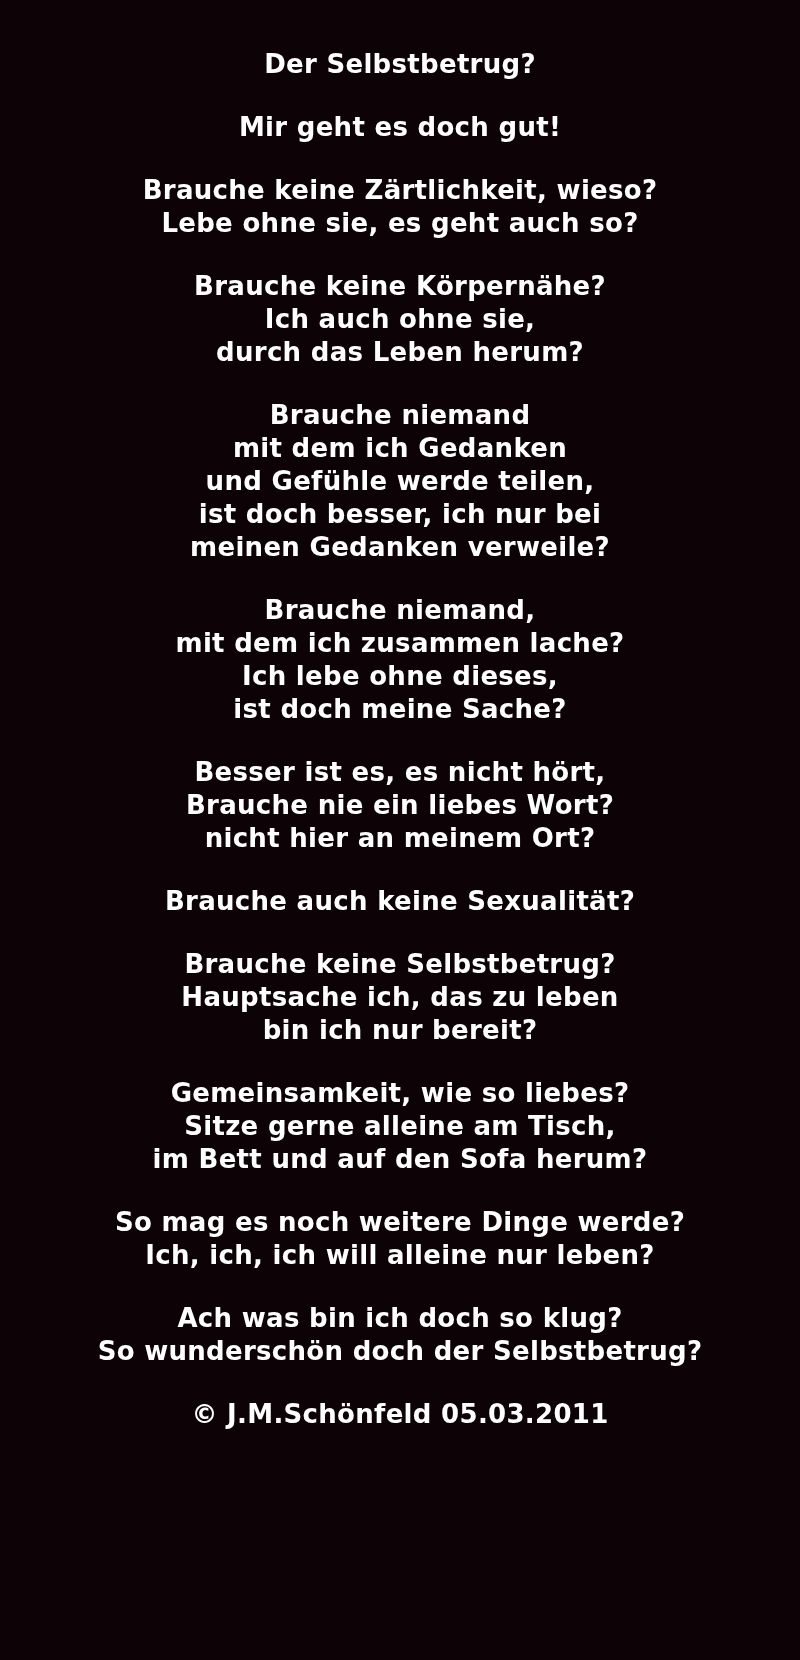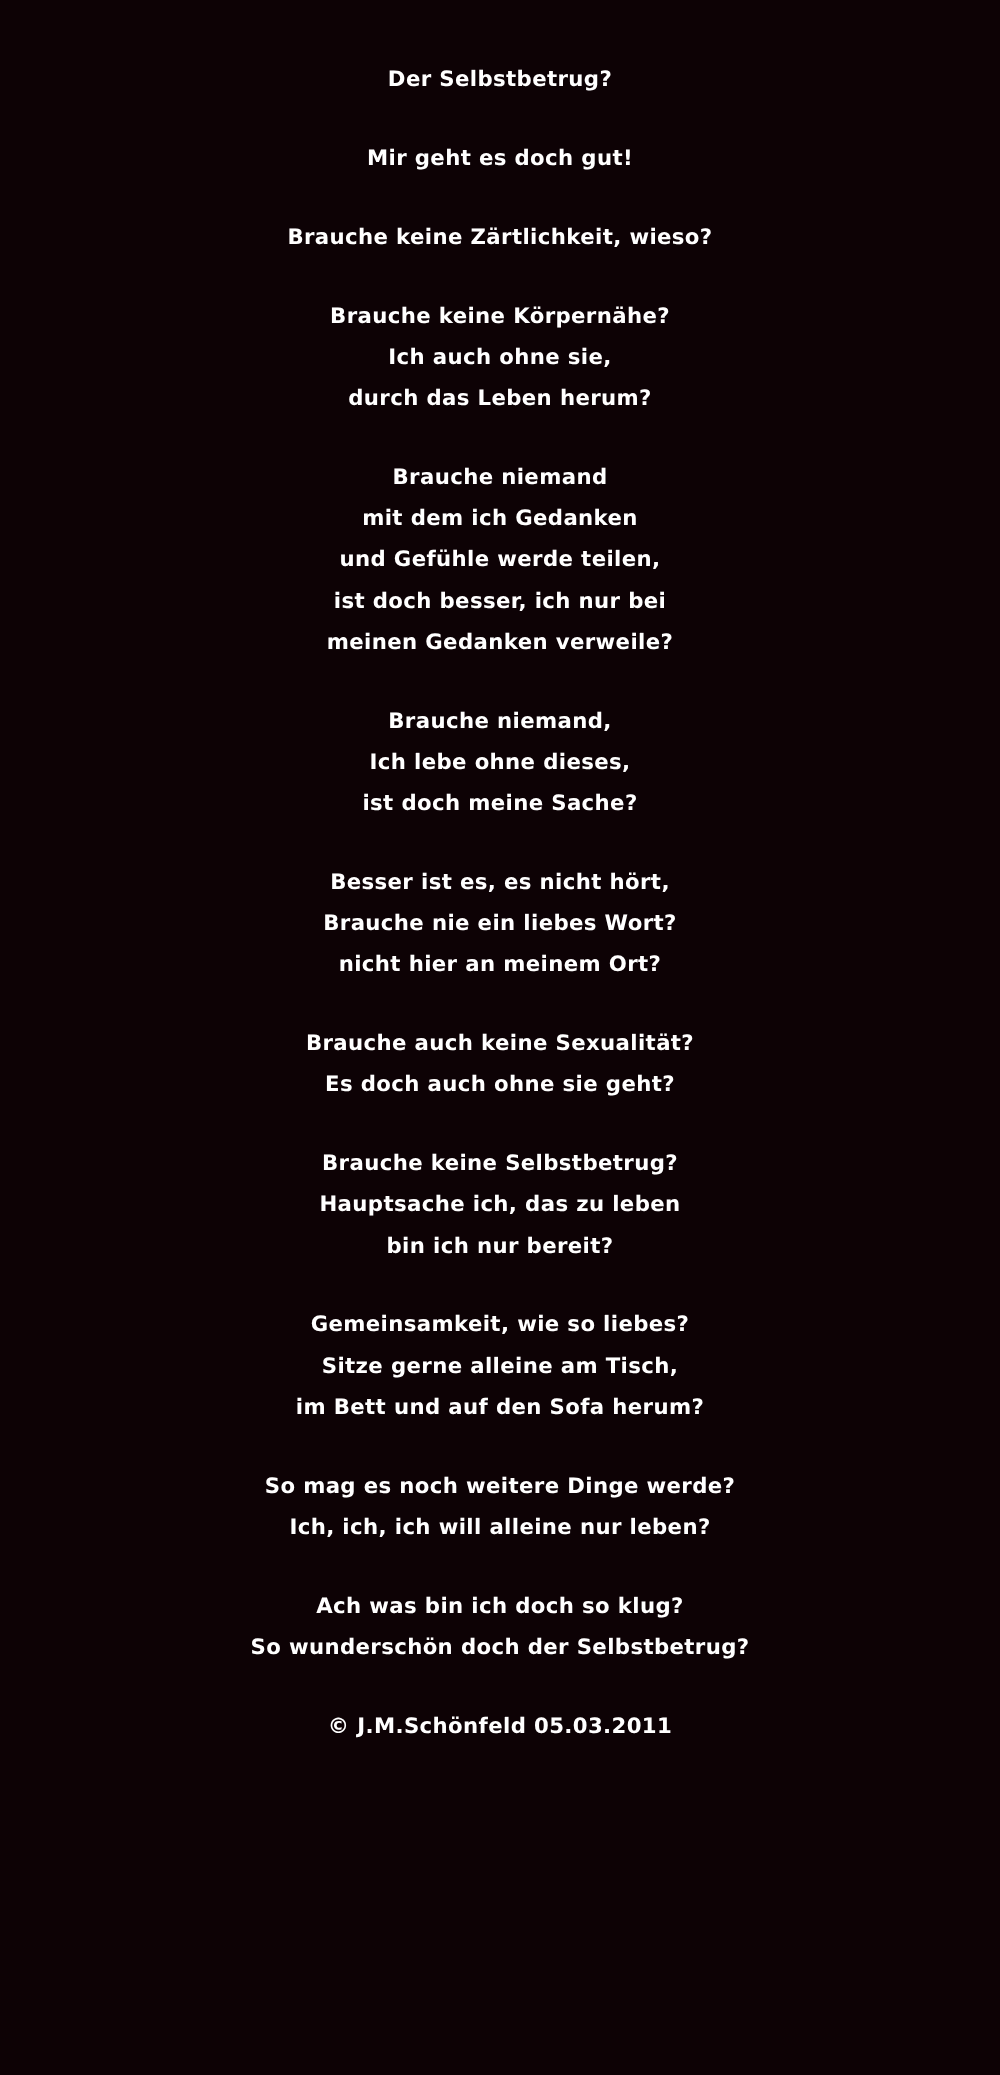--- a/index.html
+++ b/index.html
@@ -18,72 +18,73 @@
     font-family: "DejaVu Sans", sans-serif;
     font-weight: 700;
     color: #ffffff;
     text-align: center;
   }
   .poem-block {
     margin: 0 auto 30px auto;
     width: 760px;
   }
   .poem-line, .poem-title, .poem-credit {
-    font-size: 17px;
+    font-size: 26px;
     line-height: 33px;
     white-space: nowrap;
     letter-spacing: 0.3px;
   }
 </style>
 </head>
 <body>
 
 <div class="page">
 
   <div class="poem-block">
     <div class="poem-title">Der Selbstbetrug?</div>
   </div>
 
   <div class="poem-block">
     <div class="poem-line">Mir geht es doch gut!</div>
   </div>
 
   <div class="poem-block">
     <div class="poem-line">Brauche keine Zärtlichkeit, wieso?</div>
+    <div class="poem-line">Lebe ohne sie, es geht auch so?</div>
   </div>
 
   <div class="poem-block">
     <div class="poem-line">Brauche keine Körpernähe?</div>
     <div class="poem-line">Ich auch ohne sie,</div>
     <div class="poem-line">durch das Leben herum?</div>
   </div>
 
   <div class="poem-block">
     <div class="poem-line">Brauche niemand</div>
     <div class="poem-line">mit dem ich Gedanken</div>
     <div class="poem-line">und Gefühle werde teilen,</div>
     <div class="poem-line">ist doch besser, ich nur bei</div>
     <div class="poem-line">meinen Gedanken verweile?</div>
   </div>
 
   <div class="poem-block">
     <div class="poem-line">Brauche niemand,</div>
+    <div class="poem-line">mit dem ich zusammen lache?</div>
     <div class="poem-line">Ich lebe ohne dieses,</div>
     <div class="poem-line">ist doch meine Sache?</div>
   </div>
 
   <div class="poem-block">
     <div class="poem-line">Besser ist es, es nicht hört,</div>
     <div class="poem-line">Brauche nie ein liebes Wort?</div>
     <div class="poem-line">nicht hier an meinem Ort?</div>
   </div>
 
   <div class="poem-block">
     <div class="poem-line">Brauche auch keine Sexualität?</div>
-    <div class="poem-line">Es doch auch ohne sie geht?</div>
   </div>
 
   <div class="poem-block">
     <div class="poem-line">Brauche keine Selbstbetrug?</div>
     <div class="poem-line">Hauptsache ich, das zu leben</div>
     <div class="poem-line">bin ich nur bereit?</div>
   </div>
 
   <div class="poem-block">
     <div class="poem-line">Gemeinsamkeit, wie so liebes?</div>

